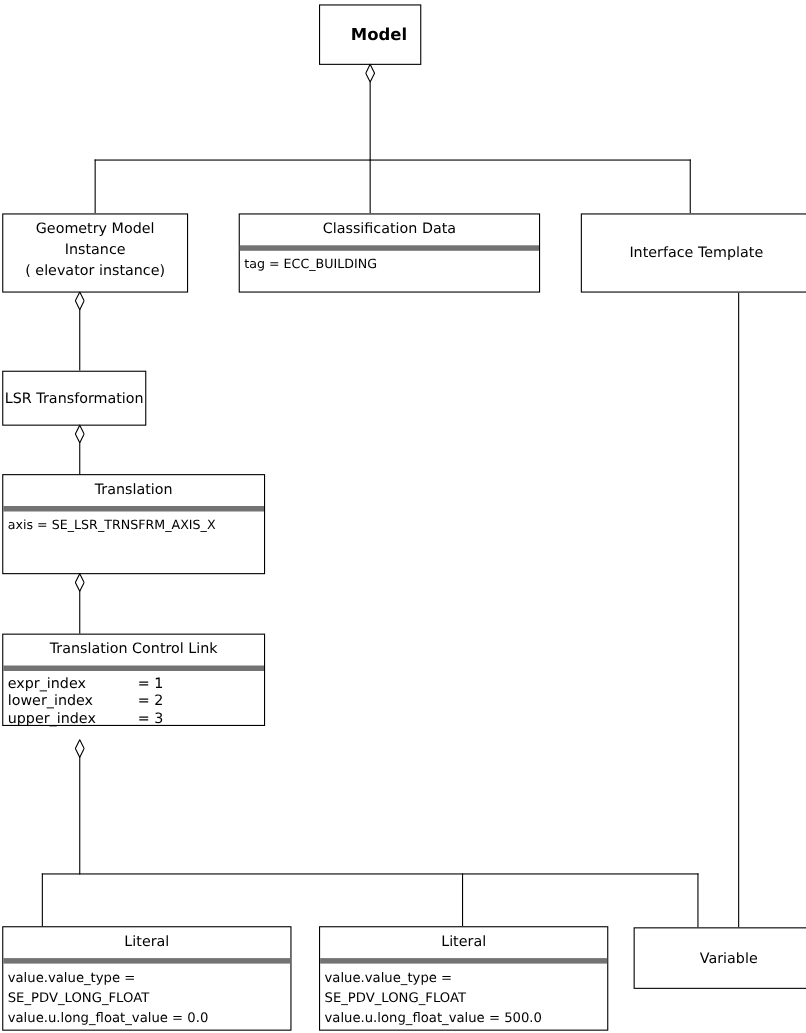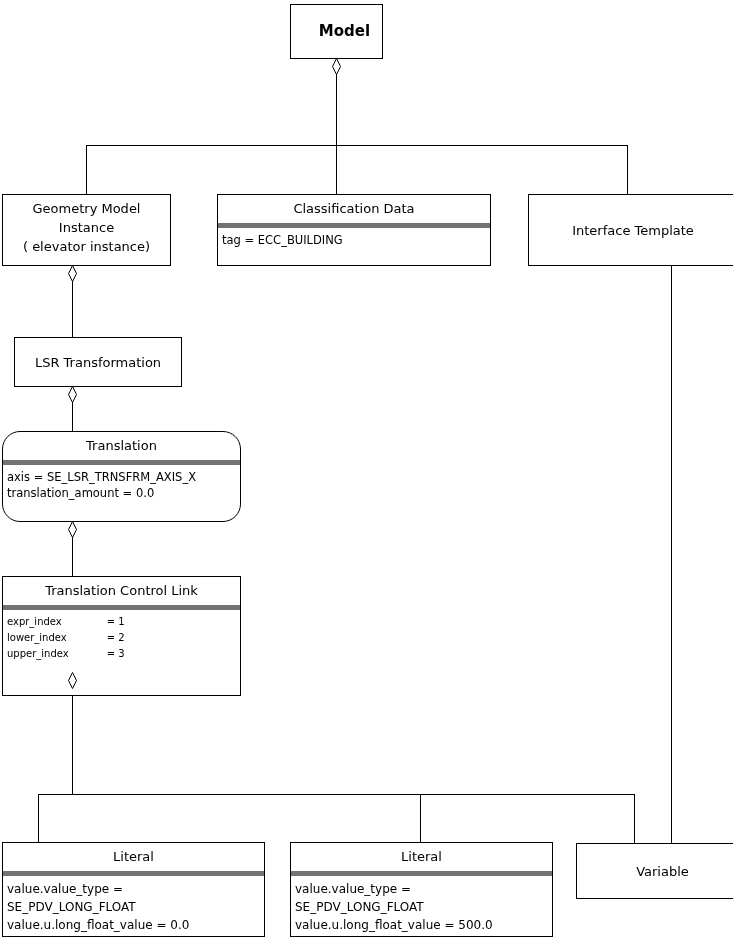--- a/index.html
+++ b/index.html
@@ -53,21 +53,21 @@
   }
   .compartment.larger {
     font-size: 12px;
     line-height: 18px;
   }
   .attr-row {
     white-space: pre;
   }
   .attr-table {
     border-collapse: collapse;
-    font-size: 10px;
+    font-size: 13px;
     line-height: 16px;
   }
   .attr-table td {
     padding: 0;
     vertical-align: top;
     white-space: pre;
   }
   .attr-table td.attr-name {
     padding-right: 38px;
   }
@@ -138,49 +138,48 @@
   <div class="diamond" style="left:68px; top:265px;">
     <svg width="9" height="17" viewBox="0 0 9 17">
       <polygon points="4.5,0.5 8.5,8.5 4.5,16.5 0.5,8.5" fill="#ffffff" stroke="#000000" stroke-width="1"></polygon>
     </svg>
   </div>
 
   <div class="vline" style="left:72px; top:281px; height:56px;"></div>
 
   <div class="vline" style="left:671px; top:266px; height:577px;"></div>
 
-  <div class="node" style="left:2px; top:337px; width:168px; height:50px;margin-left:12px;">
+  <div class="node" style="left:2px; top:337px; width:131px; height:50px;">
     <div class="node-title centered-block">LSR Transformation</div>
   </div>
 
   <div class="diamond" style="left:68px; top:386px;">
     <svg width="9" height="17" viewBox="0 0 9 17">
       <polygon points="4.5,0.5 8.5,8.5 4.5,16.5 0.5,8.5" fill="#ffffff" stroke="#000000" stroke-width="1"></polygon>
     </svg>
   </div>
 
   <div class="vline" style="left:72px; top:402px; height:30px;"></div>
 
-  <div class="node" style="left:2px; top:431px; width:239px; height:91px;border-radius:18px;">
+  <div class="node" style="left:2px; top:431px; width:239px; height:91px;">
     <div class="node-title">Translation</div>
     <div class="compartment">
       <div class="attr-row">axis = SE_LSR_TRNSFRM_AXIS_X</div>
-      <div class="attr-row">translation_amount = 0.0</div>
     </div>
   </div>
 
   <div class="diamond" style="left:68px; top:521px;">
     <svg width="9" height="17" viewBox="0 0 9 17">
       <polygon points="4.5,0.5 8.5,8.5 4.5,16.5 0.5,8.5" fill="#ffffff" stroke="#000000" stroke-width="1"></polygon>
     </svg>
   </div>
 
   <div class="vline" style="left:72px; top:537px; height:40px;"></div>
 
-  <div class="node" style="left:2px; top:576px; width:239px; height:120px;">
+  <div class="node" style="left:2px; top:576px; width:239px; height:84px;">
     <div class="node-title">Translation Control Link</div>
     <div class="compartment">
       <table class="attr-table">
         <tbody>
             <tr>
           <td class="attr-name">expr_index</td>
           <td class="attr-value">= 1</td>
         </tr>
         <tr>
           <td class="attr-name">lower_index</td>

